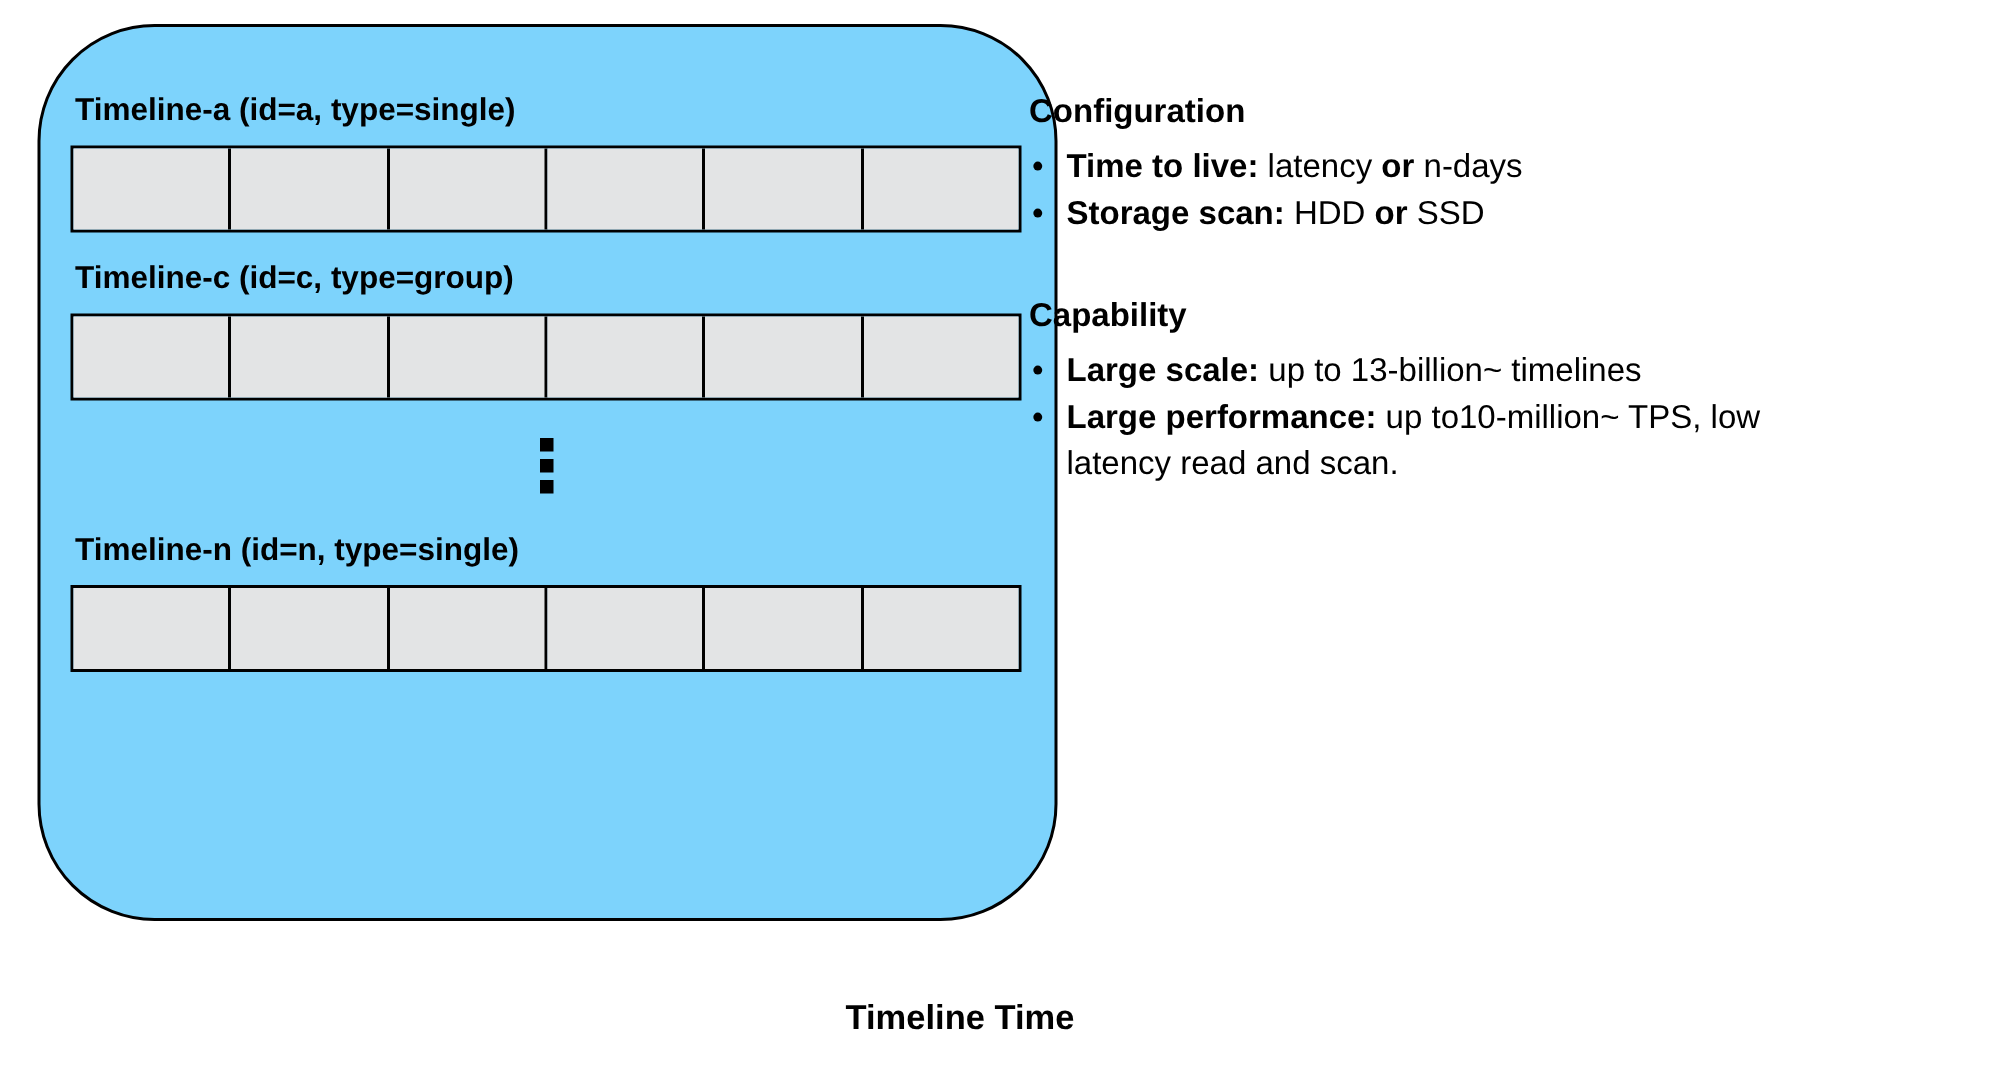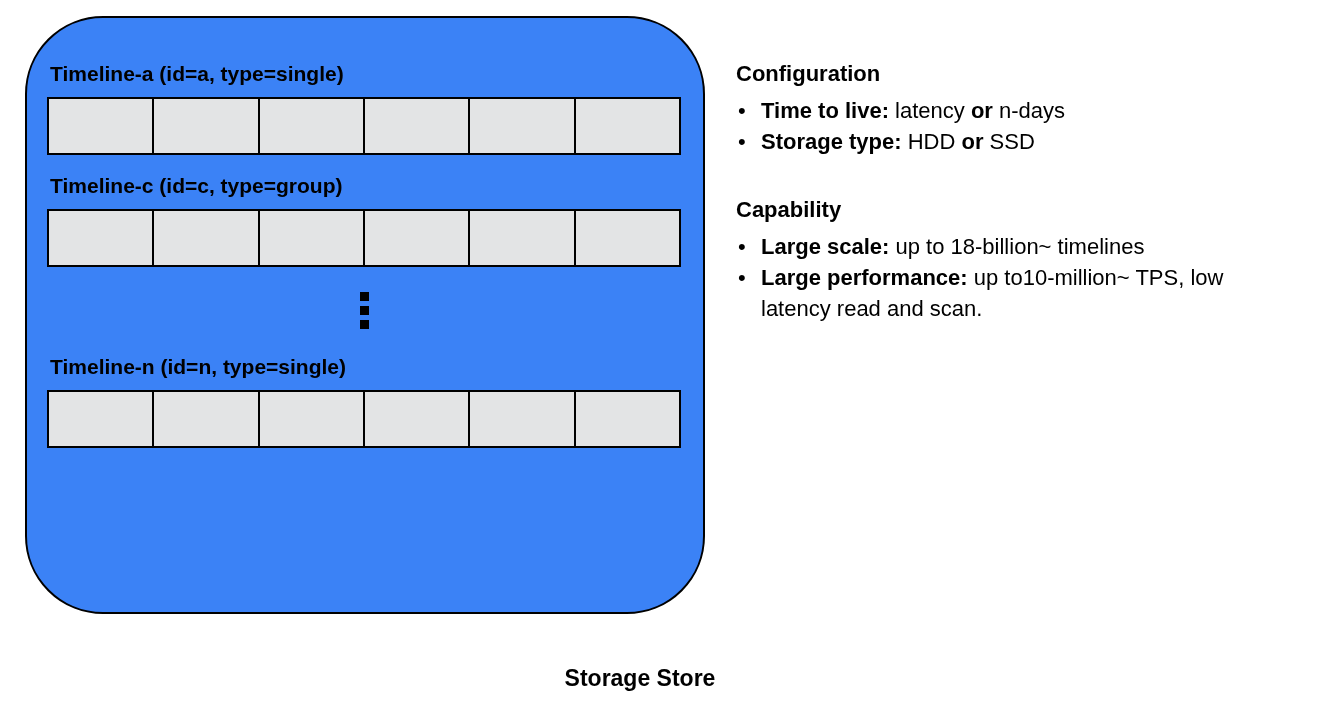--- a/index.html
+++ b/index.html
@@ -20,21 +20,21 @@
   .panel {
     position: absolute;
     left: 25px;
     top: 16px;
     width: 680px;
     height: 598px;
     box-sizing: border-box;
     border: 2.5px solid var(--border, #000);
     border-radius: 78px;
     padding: 44px 22px 0 20px;
-    background: #3b82f6;
+    background: #7dd3fc;
   }
   .tl-block { margin: 0; }
   .tl-label {
     font-weight: 700;
     font-size: 21px;
     line-height: 24px;
     margin: 0 0 11px 3px;
     white-space: nowrap;
   }
   .tl-row {
@@ -62,21 +62,21 @@
   }
   .ellipsis .dot {
     width: 9px;
     height: 9px;
     background: var(--border, #000);
   }
 
   
   .info {
     position: absolute;
-    left: 736px;
+    left: 686px;
     top: 61px;
     width: 552px;
     font-size: 22px;
     line-height: 31px;
   }
   .info-heading {
     font-size: 22px;
     line-height: 26px;
     font-weight: 700;
     margin: 0 0 8px 0;
@@ -152,25 +152,25 @@
           <div class="tl-cell"></div>
           <div class="tl-cell"></div>
         </div>
       </div>
     </div>
   <div class="info">
       <section class="info-section">
         <h3 class="info-heading">Configuration</h3>
         <ul class="info-list">
           <li class="info-item"><span class="bullet-glyph">•</span><span class="b">Time to live:</span><span class="r"> latency </span><span class="b">or</span><span class="r"> n-days</span></li>
-          <li class="info-item"><span class="bullet-glyph">•</span><span class="b">Storage type:</span><span class="r"> HDD </span><span class="b">or</span><span class="r"> SSD</span></li>
+          <li class="info-item"><span class="bullet-glyph">•</span><span class="b">Storage scan:</span><span class="r"> HDD </span><span class="b">or</span><span class="r"> SSD</span></li>
         </ul>
       </section>
       <section class="info-section">
         <h3 class="info-heading">Capability</h3>
         <ul class="info-list">
-          <li class="info-item"><span class="bullet-glyph">•</span><span class="b">Large scale:</span><span class="r"> up to 18-billion~ timelines</span></li>
+          <li class="info-item"><span class="bullet-glyph">•</span><span class="b">Large scale:</span><span class="r"> up to 13-billion~ timelines</span></li>
           <li class="info-item"><span class="bullet-glyph">•</span><span class="b">Large performance:</span><span class="r"> up to10-million~ TPS, low latency read and scan.</span></li>
         </ul>
       </section>
     </div>
-  <div class="caption">Storage Store</div>
+  <div class="caption">Timeline Time</div>
 </div>
 
 </body></html>

